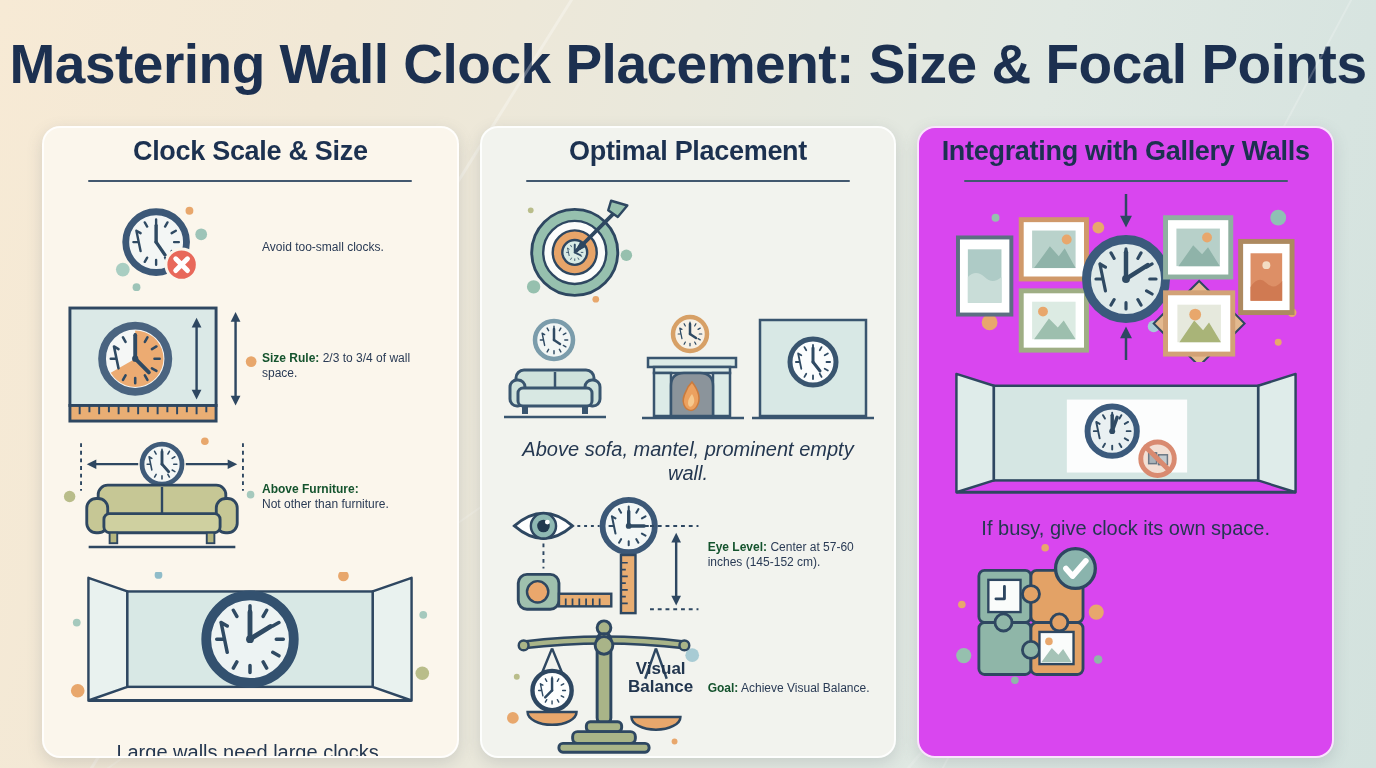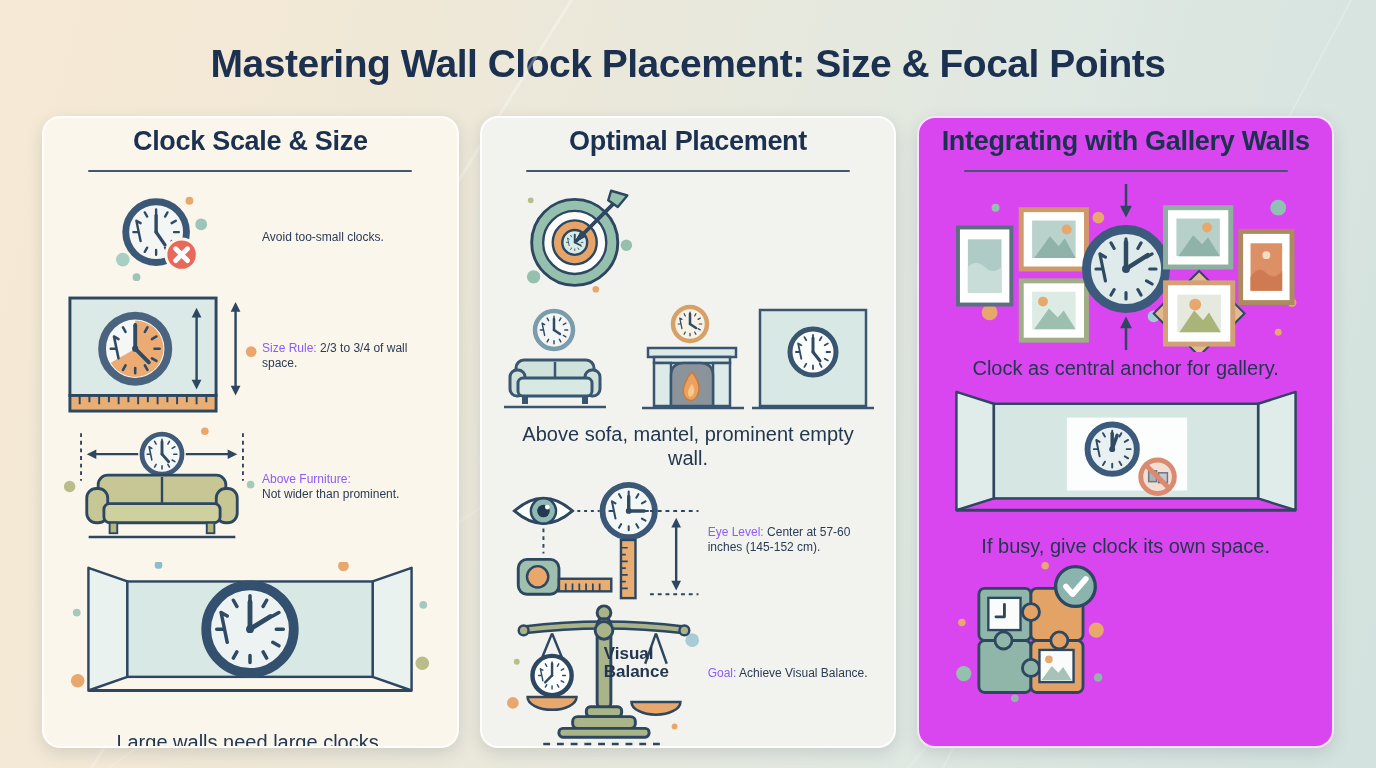--- a/index.html
+++ b/index.html
@@ -9,63 +9,63 @@
     background:linear-gradient(104deg,#f7ead5 0%,#f1e8d6 22%,#e9e8dc 45%,#e0e8e2 68%,#d7e4e0 88%,#d3e2de 100%);
     position:relative;
   }
   .streak{position:absolute;background:rgba(255,255,255,.30);pointer-events:none;}
   .s1{width:3px;height:1400px;left:320px;top:-300px;transform:rotate(32deg);}
   .s2{width:2px;height:1400px;left:1180px;top:-380px;transform:rotate(28deg);opacity:.7;}
   .s3{width:2px;height:1200px;left:90px;top:180px;transform:rotate(55deg);opacity:.6;}
   .s4{width:3px;height:1000px;left:880px;top:300px;transform:rotate(40deg);opacity:.5;}
 
   h1.title{
-    margin:0;padding-top:42px;text-align:center;
-    font-size:39px;font-weight:700;letter-spacing:-.5px;color:#1c3050;
+    margin:0;padding-top:32px;text-align:center;
+    font-size:55px;font-weight:700;letter-spacing:-.5px;color:#1c3050;
   }
   .cards{display:flex;gap:21px;margin:30px 42px 0;}
   .card{
     width:504px;height:632px;box-sizing:border-box;border-radius:18px;
     border:2px solid rgba(255,255,255,.85);
     box-shadow:0 5px 16px rgba(90,100,110,.20);
     padding:4px 18px;overflow:hidden;position:relative;
   }
   .card1{background:#fbf6ec;}
   .card2{background:#f2f3ee;}
   .card3{background:#d946ef;}
   h2.card-title{margin:4px 0 0;text-align:center;font-size:27px;font-weight:700;color:#1c3150;letter-spacing:-.3px;}
   .divider{width:86%;height:2px;background:#42586f;margin:13px auto 0;border-radius:1px;}
 
   .row{display:flex;align-items:center;}
   .icon-cell{display:flex;justify-content:center;align-items:center;flex:0 0 auto;position:relative;}
   .text{font-size:12px;line-height:1.26;color:#2a3b55;padding-right:4px;}
-  .lead{font-weight:400;color:#8b5cf6;}
+  .lead{font-weight:700;color:#14532d;}
   .caption{font-size:20px;color:#243750;text-align:center;line-height:1.2;}
   .col{display:flex;flex-direction:column;align-items:center;}
 
   .c1r1{margin-top:14px;height:104px;}
   .c1r1 .icon-cell{width:200px;}
   .c1r2{margin-top:6px;height:120px;}
   .c1r2 .icon-cell{width:200px;}
   .c1r3{margin-top:8px;height:126px;}
   .c1r3 .icon-cell{width:200px;}
   .c1r4{margin-top:12px;gap:16px;}
   .c1r4 .caption{margin-top:6px;}
 
   .c2r1{margin-top:12px;height:112px;}
   .c2r1 .icon-cell{width:160px;}
   .c2r2{margin-top:8px;}
-  .c2r2 .caption{}
+  .c2r2 .caption{margin-top:5px;font-style:italic;}
   .c2r3{margin-top:8px;height:124px;}
   .c2r3 .icon-cell{width:208px;}
   .c2r4{margin-top:2px;height:140px;}
   .c2r4 .icon-cell{width:208px;}
   .balance-label{
-    position:absolute;left:104px;top:44px;width:82px;
-    font-size:17px;font-weight:700;color:#22364f;line-height:1.1;
+    position:absolute;left:120px;top:44px;width:82px;
+    font-size:17px;font-weight:700;color:#22364f;text-align:center;line-height:1.1;
   }
 
   .c3r1{margin-top:10px;}
   .c3r1 .caption{margin-top:4px;}
   .c3r2{margin-top:8px;}
   .c3r2 .caption{margin-top:6px;}
   .c3r3{margin-top:6px;height:134px;}
   .c3r3 .icon-cell{width:186px;}
 </style>
 </head>
@@ -151,21 +151,21 @@
           <rect x="38" y="52" width="134" height="34" rx="10" fill="#c6c795" stroke="#2e4761" stroke-width="3"></rect>
           <line x1="105" y1="54" x2="105" y2="84" stroke="#2e4761" stroke-width="2.5"></line>
           <rect x="26" y="66" width="22" height="36" rx="10" fill="#c6c795" stroke="#2e4761" stroke-width="3"></rect>
           <rect x="162" y="66" width="22" height="36" rx="10" fill="#c6c795" stroke="#2e4761" stroke-width="3"></rect>
           <rect x="44" y="82" width="122" height="20" rx="6" fill="#cfd0a0" stroke="#2e4761" stroke-width="3"></rect>
           <rect x="50" y="102" width="8" height="11" fill="#b5b67f" stroke="#2e4761" stroke-width="2"></rect>
           <rect x="152" y="102" width="8" height="11" fill="#b5b67f" stroke="#2e4761" stroke-width="2"></rect>
           <line x1="28" y1="117" x2="182" y2="117" stroke="#2e4761" stroke-width="2.5"></line>
         </svg>
       </div>
-      <div class="text"><span class="lead">Above Furniture:</span><br><span> Not wider than prominent.</span></div>
+      <div class="text"><span class="lead">Above Furniture:</span><br><span> Not other than furniture.</span></div>
     </div>
 
     <div class="col c1r4">
       <svg viewBox="0 0 372 150" width="372" height="146">
         <circle cx="282" cy="4" r="5.5" fill="#e8a76c"></circle>
         <circle cx="92" cy="3" r="4" fill="#8fbcc9"></circle>
         <circle cx="8" cy="52" r="4" fill="#a5c9bd"></circle>
         <circle cx="9" cy="122" r="7" fill="#e8a76c"></circle>
         <circle cx="364" cy="44" r="4" fill="#a5c9bd"></circle>
         <circle cx="363" cy="104" r="7" fill="#b9bd8a"></circle>
@@ -351,21 +351,20 @@
         <polygon points="284,121 296,133 284,145 272,133" fill="#e3b98f" stroke="#2e4761" stroke-width="2"></polygon>
         <rect x="216" y="102" width="68" height="62" fill="#fff" stroke="#d2a276" stroke-width="5"></rect>
         <rect x="228" y="114" width="44" height="38" fill="#e6e9dd"></rect>
         <polygon points="230,152 245,130 254,140 260,132 272,152" fill="#a9b478"></polygon>
         <circle cx="246" cy="124" r="6" fill="#e8a76c"></circle>
         <rect x="292" y="50" width="52" height="72" fill="#fff" stroke="#ad8a60" stroke-width="5"></rect>
         <rect x="302" y="62" width="32" height="48" fill="#dd8f66"></rect>
         <circle cx="318" cy="74" r="4" fill="#f3ddc3"></circle>
         <path d="M302,96 q8,-12 16,-4 q8,8 16,-2 V110 H302 Z" fill="#d07a52"></path>
       </svg>
-      <div class="caption">Clock as central anchor for gallery.</div>
     </div>
 
     <div class="col c3r2">
       <svg viewBox="0 0 372 142" width="368" height="140">
         <polygon points="14,4 52,16 52,112 14,124" fill="#dfecea" stroke="#2e4761" stroke-width="2.5" stroke-linejoin="round"></polygon>
         <polygon points="358,4 320,16 320,112 358,124" fill="#dfecea" stroke="#2e4761" stroke-width="2.5" stroke-linejoin="round"></polygon>
         <rect x="52" y="16" width="268" height="96" fill="#d5e6e3" stroke="#2e4761" stroke-width="2.5"></rect>
         <line x1="14" y1="124" x2="358" y2="124" stroke="#2e4761" stroke-width="3"></line>
         <rect x="126" y="30" width="122" height="74" fill="#fcfdfd"></rect>
         <circle cx="172" cy="62" r="25" fill="#e9f0f2" stroke="#3b5a7c" stroke-width="6"></circle>

